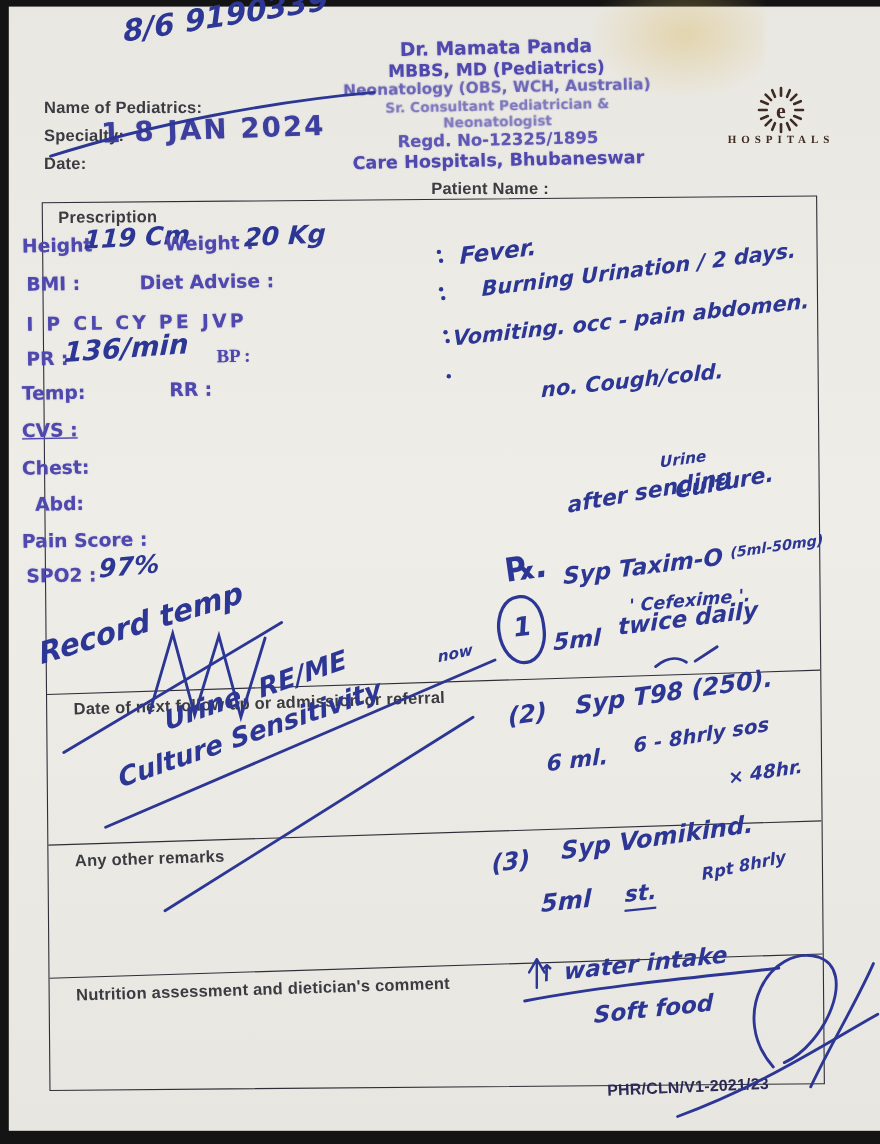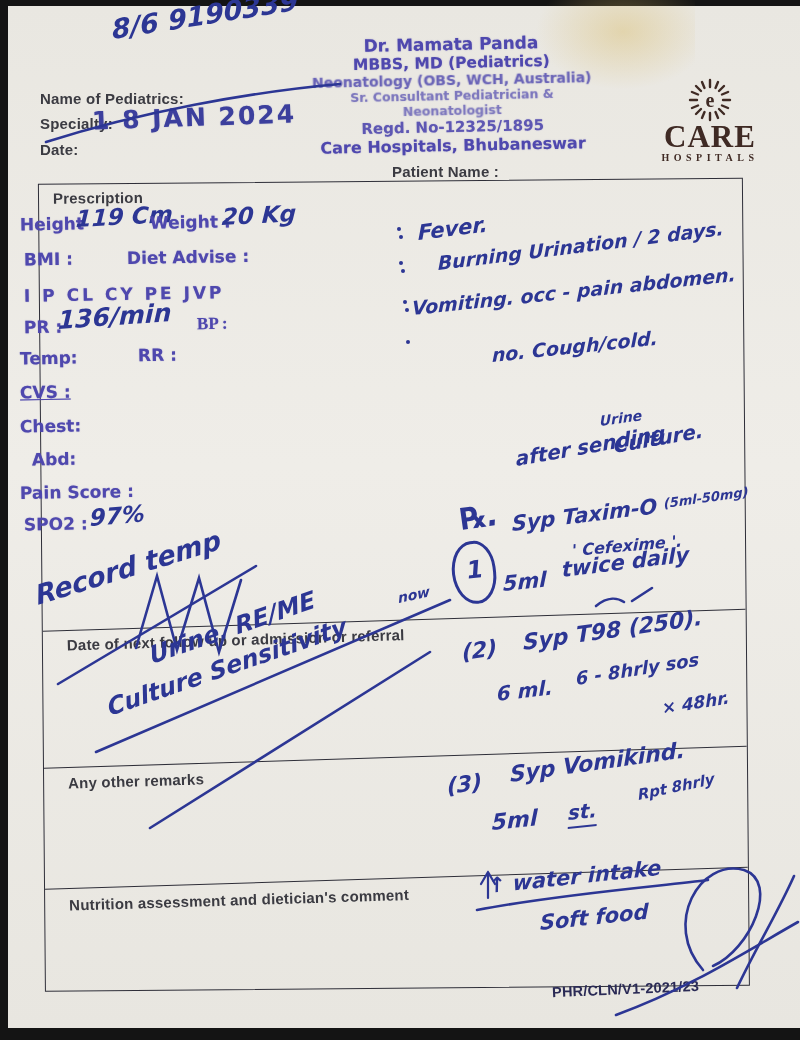--- a/index.html
+++ b/index.html
@@ -77,21 +77,20 @@
           <line x1="30" y1="4" x2="27.5" y2="10"></line>
         <line x1="14" y1="40" x2="16.5" y2="34"></line>
           <line x1="30" y1="40" x2="27.5" y2="34"></line>
         <line x1="4" y1="14" x2="10" y2="16.5"></line>
           <line x1="4" y1="30" x2="10" y2="27.5"></line>
         <line x1="40" y1="14" x2="34" y2="16.5"></line>
           <line x1="40" y1="30" x2="34" y2="27.5"></line>
       </g>
       <text x="22" y="29" text-anchor="middle" font-family="Liberation Serif,serif" font-size="20" font-weight="bold" fill="#3f2a24">e</text>
     </svg>
-    <div class="name">CARE</div>
     <div class="sub">HOSPITALS</div>
   </div>
 
   <div class="a printed" style="left:40px;top:90px;">Name of Pediatrics:</div>
   <div class="a printed" style="left:40px;top:115px;">Specialty:</div>
   <div class="a printed" style="left:40px;top:141px;text-align:right;">Date:</div>
   <div class="a datestamp" style="left:92px;top:103px;">1 8 JAN  2024</div>
   <div class="a printed" style="left:392px;top:163px;">Patient Name :</div>
 
   <div class="rxbox">
@@ -108,21 +107,21 @@
   <div class="a hand" style="left:76px;top:206px;font-size:23px;transform:rotate(-3deg) skewX(-6deg);">119 Cm</div>
   <div class="a stamp" style="left:150px;top:212px;">Weight :</div>
   <div class="a hand" style="left:222px;top:204px;font-size:23px;transform:rotate(-3deg) skewX(-6deg);">20 Kg</div>
   <div class="a stamp" style="left:24px;top:249px;">BMI :</div>
   <div class="a stamp" style="left:127px;top:247px;">Diet Advise :</div>
   <div class="a stamp" style="left:24px;top:284px;letter-spacing:3px;">I   P   CL  CY   PE   JVP</div>
   <div class="a stamp" style="left:24px;top:317px;">PR :</div>
   <div class="a hand" style="left:58px;top:306px;font-size:25px;transform:rotate(-4deg) skewX(-6deg);">136/min</div>
   <div class="a stamp" style="left:197px;top:314px;font-family:Liberation Serif, serif;">BP :</div>
   <div class="a stamp" style="left:20px;top:348px;">Temp:</div>
-  <div class="a stamp" style="left:138px;top:345px;">RR :</div>
+  <div class="a stamp" style="left:154px;top:345px;">RR :</div>
   <div class="a stamp" style="left:20px;top:382px;text-decoration:underline;">CVS :</div>
   <div class="a stamp" style="left:20px;top:416px;">Chest:</div>
   <div class="a stamp" style="left:32px;top:449px;">Abd:</div>
   <div class="a stamp" style="left:20px;top:482px;">Pain Score :</div>
   <div class="a stamp" style="left:24px;top:514px;">SPO2 :</div>
   <div class="a hand" style="left:90px;top:505px;font-size:23px;transform:rotate(-5deg) skewX(-6deg);">97%</div>
 
   <div class="a hand" style="left:418px;top:221px;font-size:21px;transform:rotate(-7deg) skewX(-7deg);">Fever.</div>
   <div class="a hand" style="left:438px;top:252px;font-size:19px;transform:rotate(-7deg) skewX(-7deg);">Burning Urination / 2 days.</div>
   <div class="a hand" style="left:412px;top:297px;font-size:19px;transform:rotate(-6deg) skewX(-7deg);">Vomiting.  occ - pain abdomen.</div>

